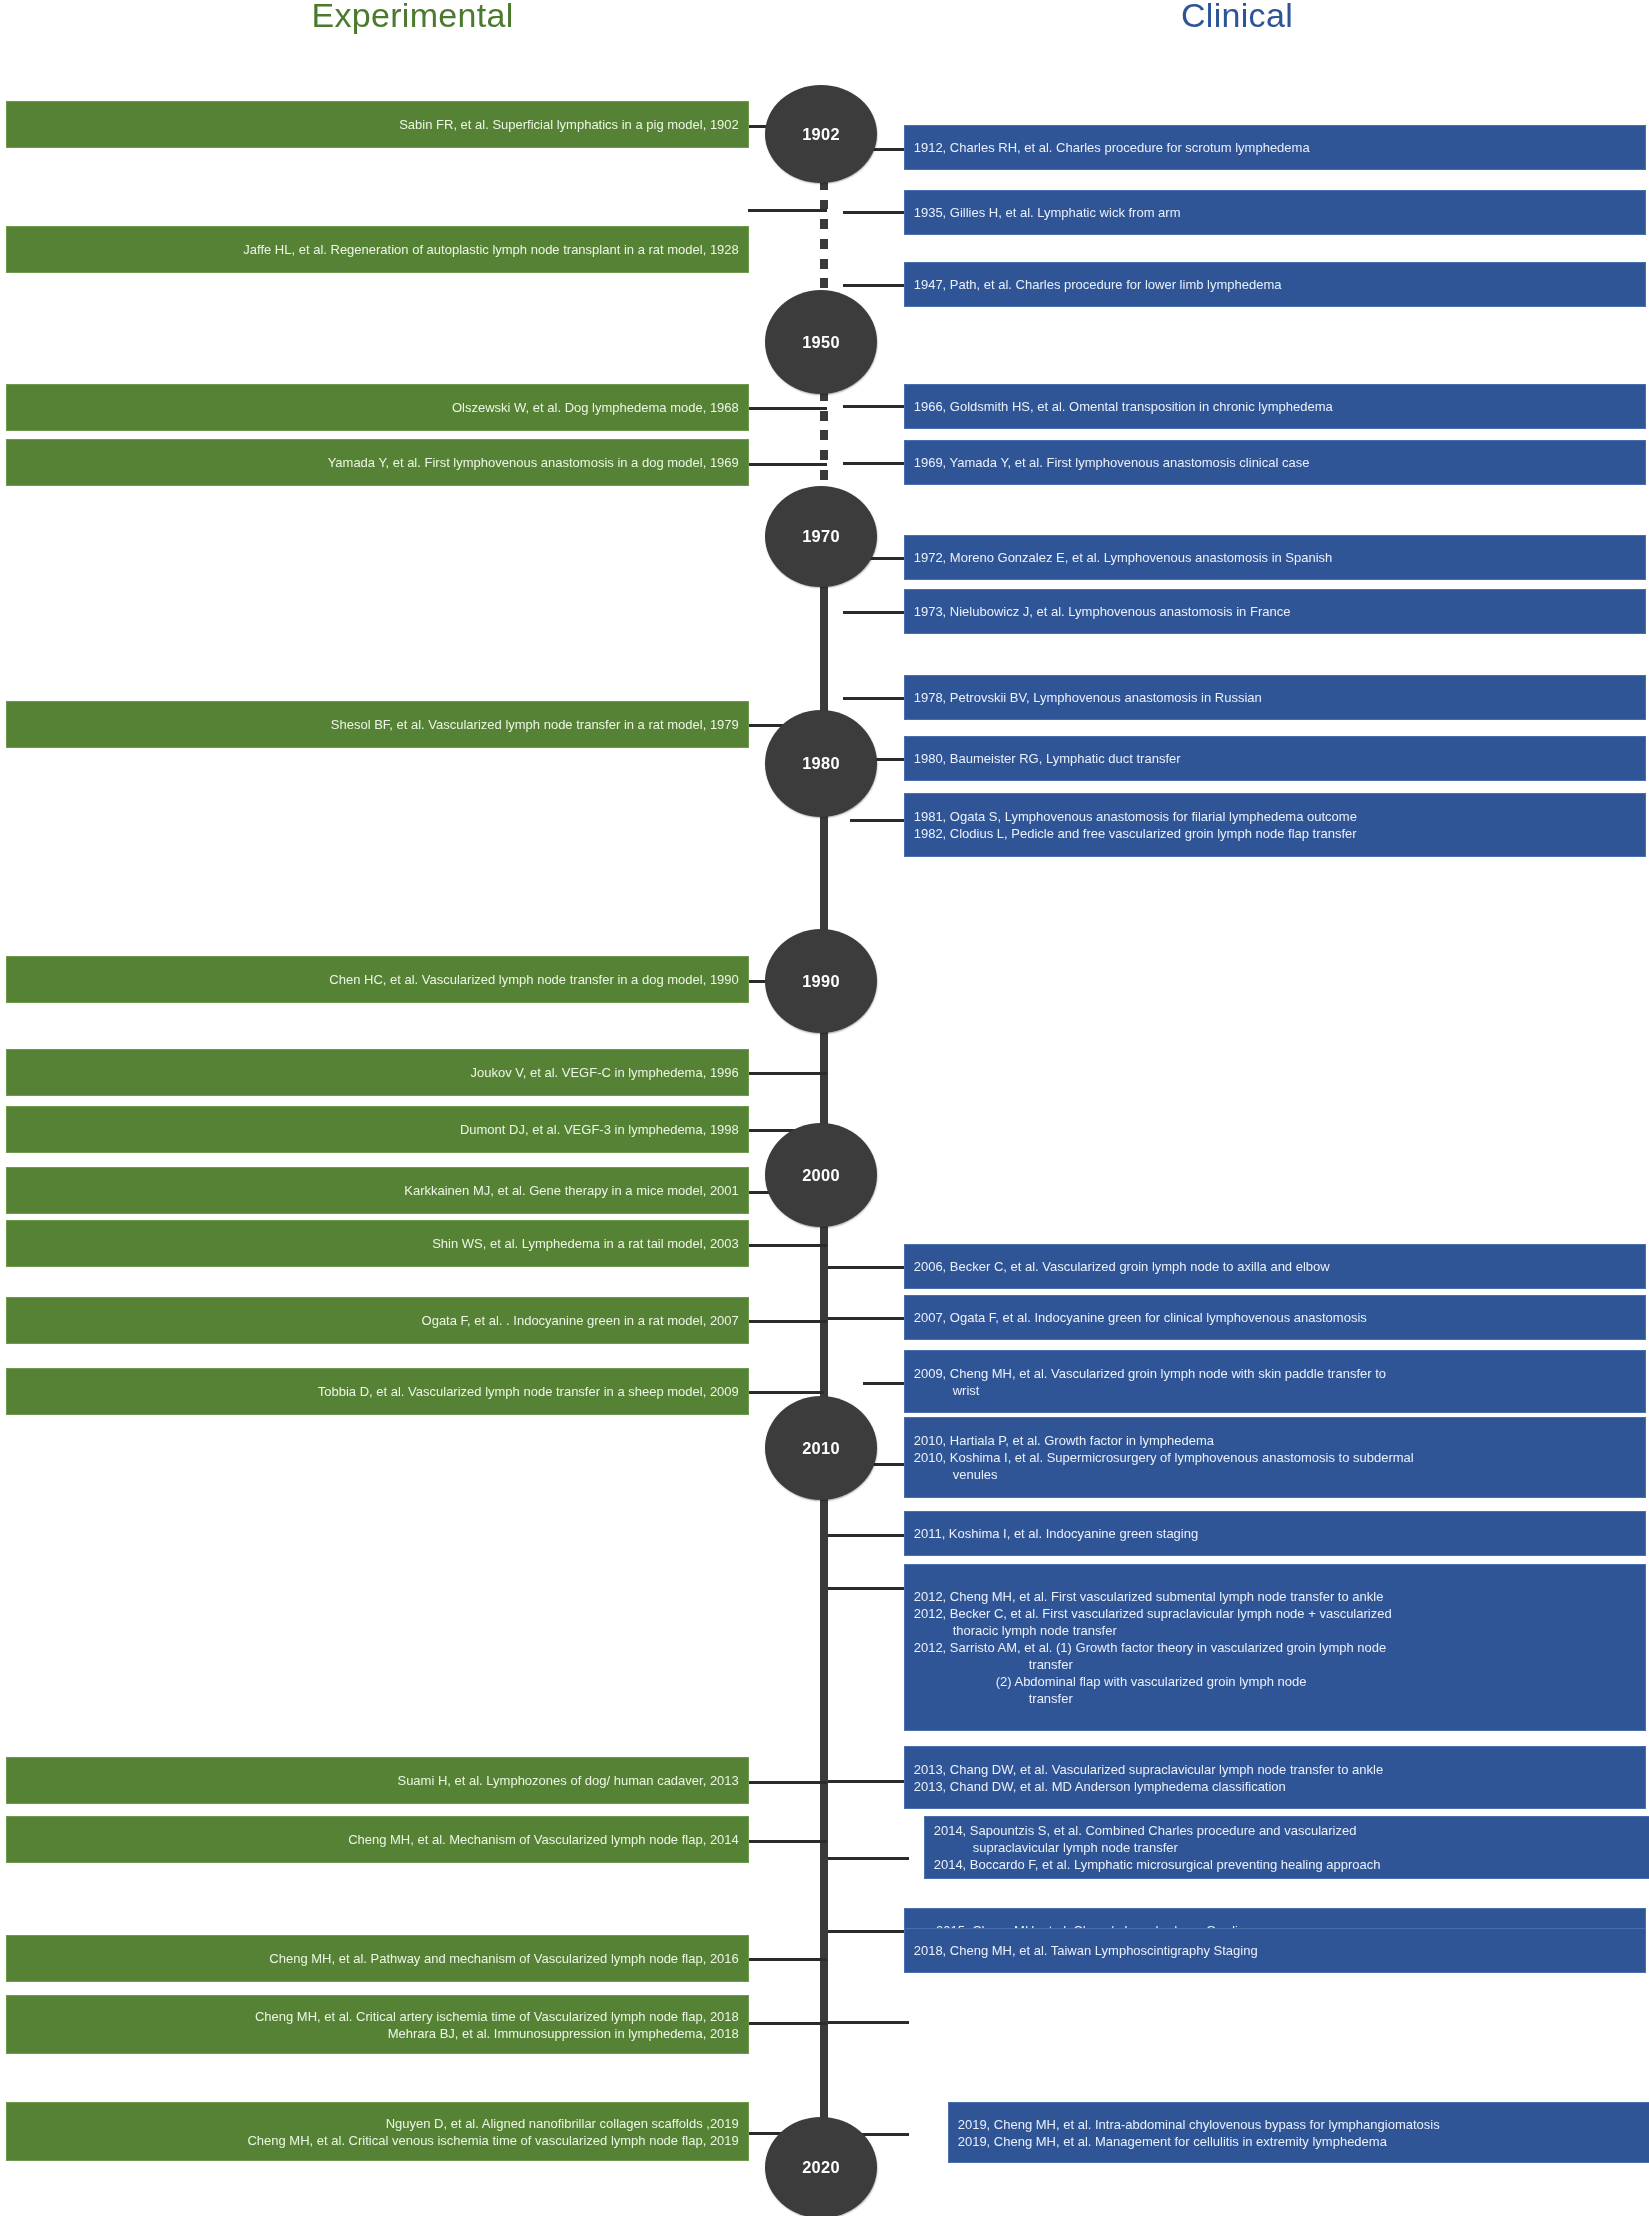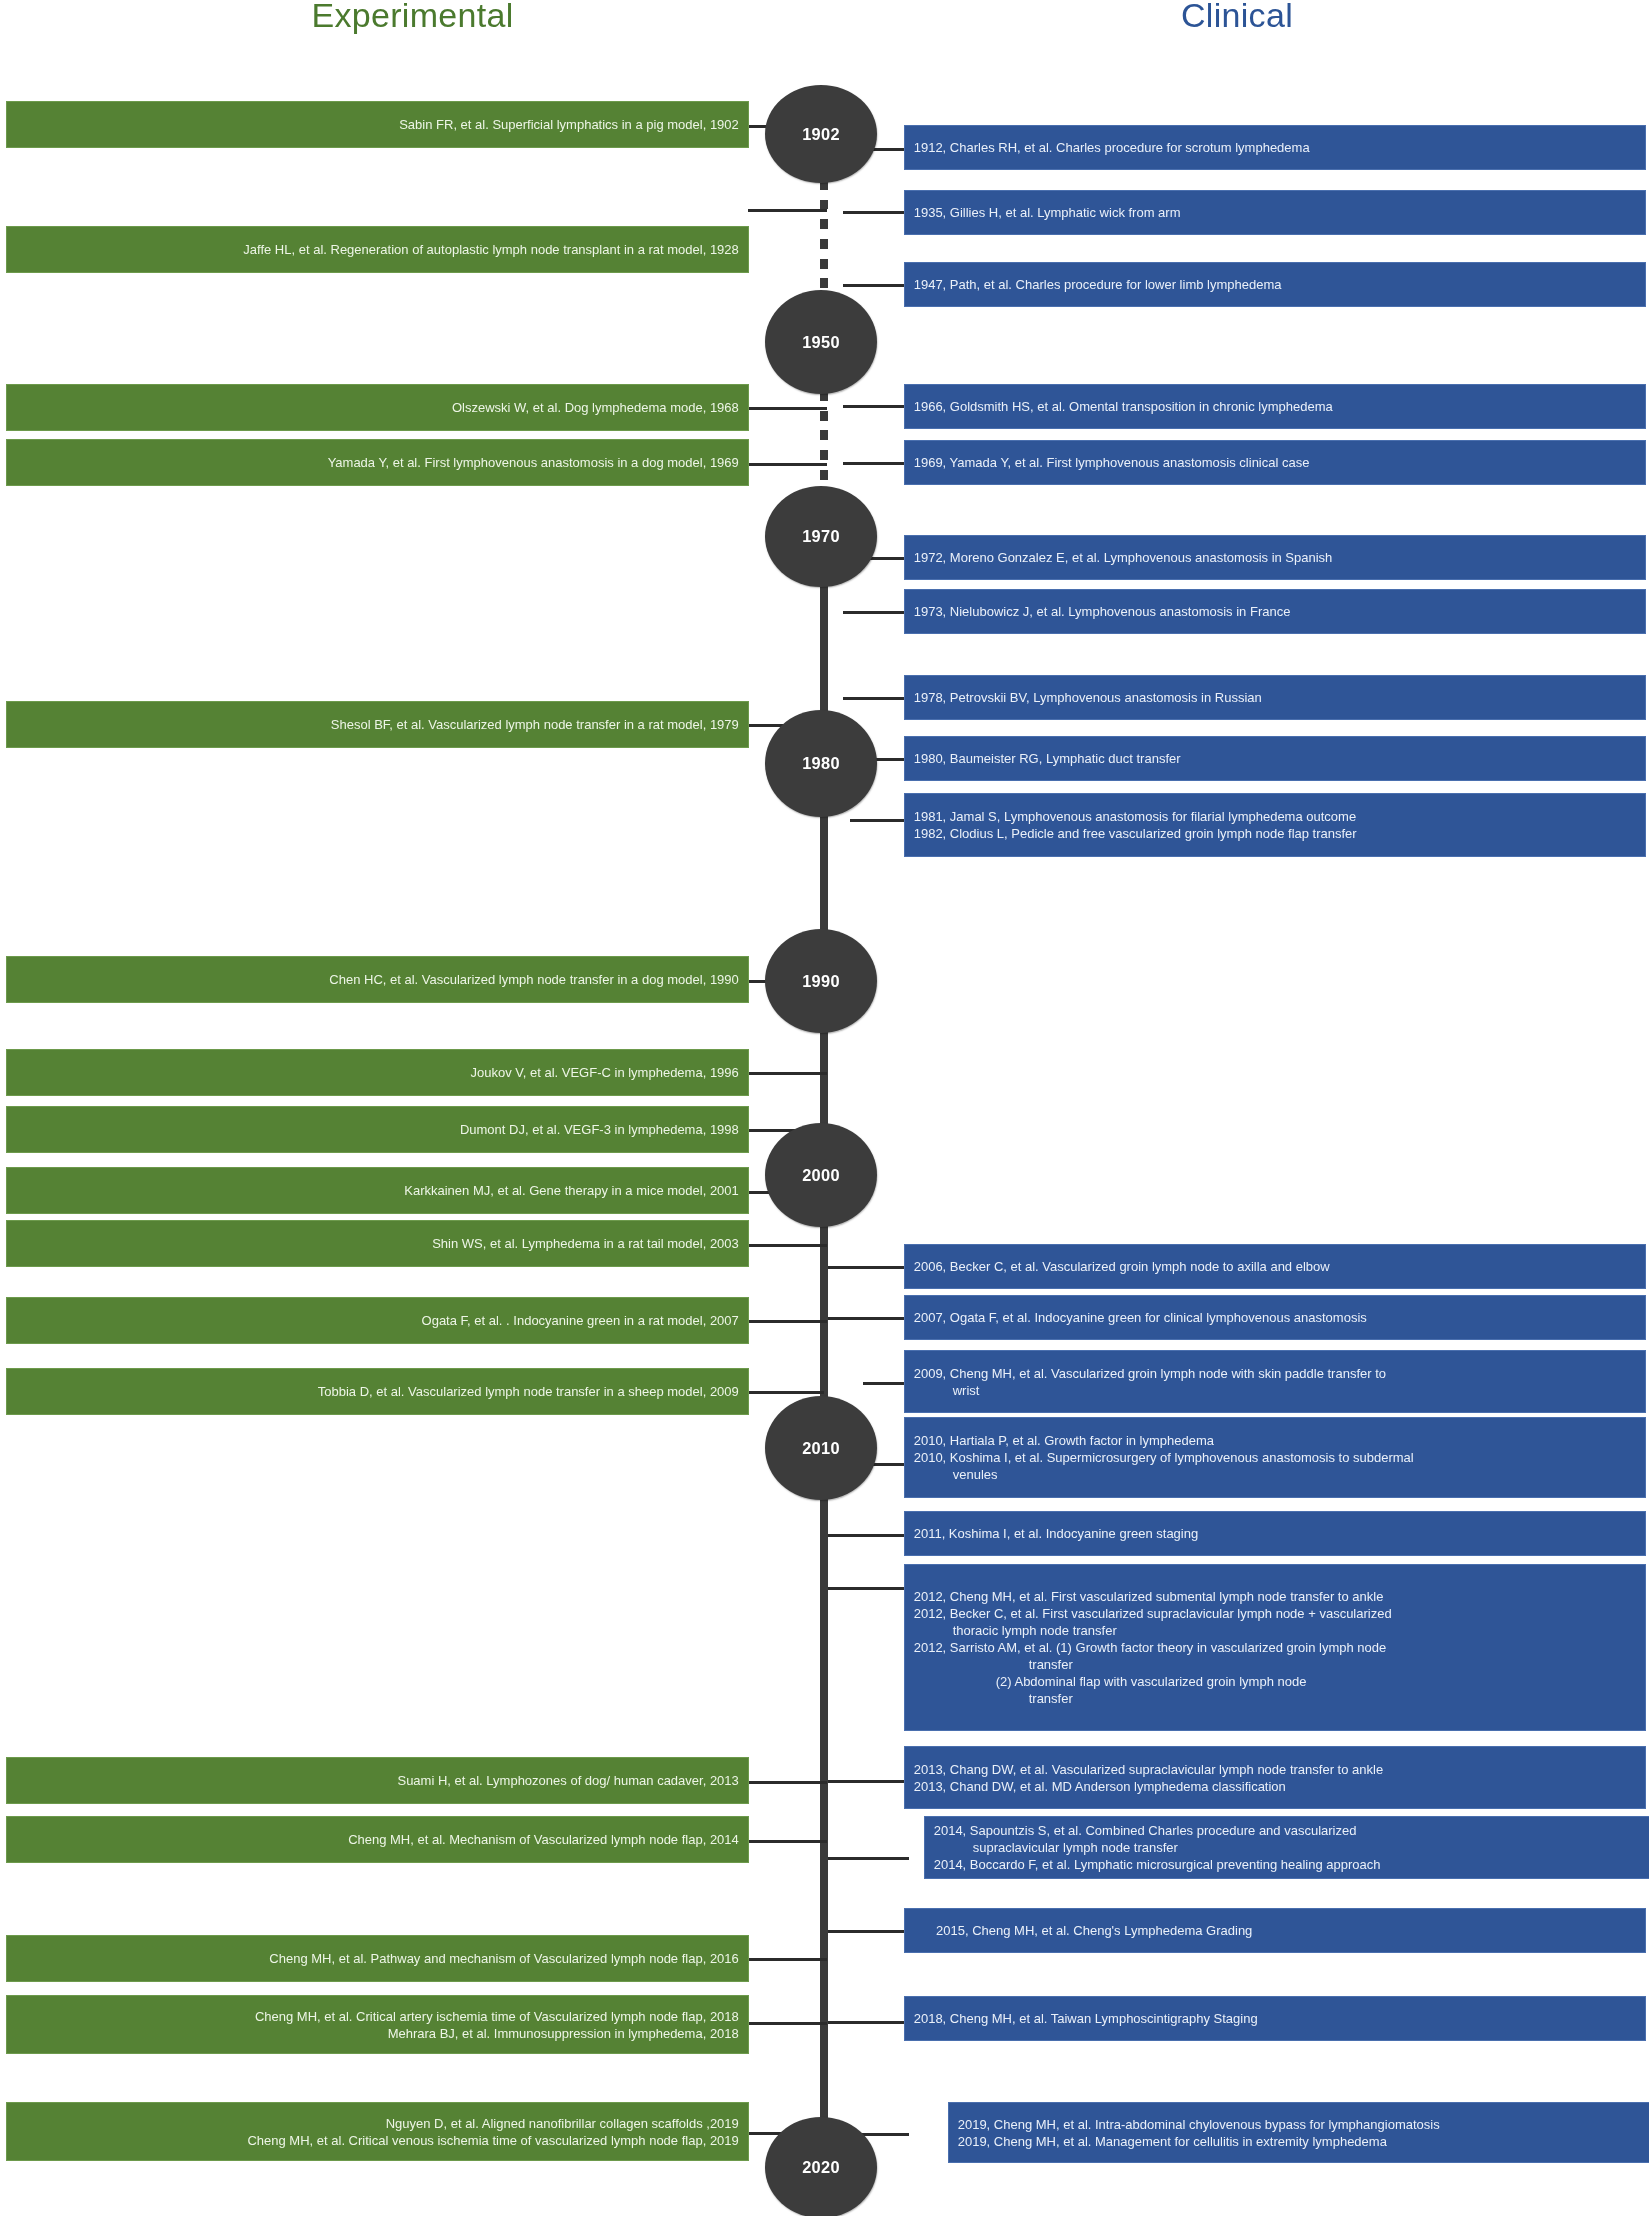--- a/index.html
+++ b/index.html
@@ -225,21 +225,21 @@
 
   <div class="box blue" style="left:904px;top:675px;width:742px;height:45px;">
     <span class="ln">1978, Petrovskii BV, Lymphovenous anastomosis in Russian</span>
     </div>
 
   <div class="box blue" style="left:904px;top:736px;width:742px;height:45px;">
     <span class="ln">1980, Baumeister RG, Lymphatic duct transfer</span>
     </div>
 
   <div class="box blue" style="left:904px;top:793px;width:742px;height:64px;">
-    <span class="ln">1981, Jamal S, Lymphovenous anastomosis for filarial lymphedema outcome</span>
+    <span class="ln">1981, Ogata S, Lymphovenous anastomosis for filarial lymphedema outcome</span>
     <span class="ln">1982, Clodius L, Pedicle and free vascularized groin lymph node flap transfer</span>
     </div>
 
   <div class="box blue" style="left:904px;top:1244px;width:742px;height:45px;">
     <span class="ln">2006, Becker C, et al. Vascularized groin lymph node to axilla and elbow</span>
     </div>
 
   <div class="box blue" style="left:904px;top:1295px;width:742px;height:45px;">
     <span class="ln">2007, Ogata F, et al. Indocyanine green for clinical lymphovenous anastomosis</span>
     </div>
@@ -277,21 +277,21 @@
   <div class="box blue" style="left:904px;top:1816px;width:742px;height:63px;margin-left:20px;">
     <span class="ln">2014, Sapountzis S, et al. Combined Charles procedure and vascularized</span>
     <span class="ln ind1">supraclavicular lymph node transfer</span>
     <span class="ln">2014, Boccardo F, et al. Lymphatic microsurgical preventing healing approach</span>
     </div>
 
   <div class="box blue" style="left:904px;top:1908px;width:742px;height:45px;padding-left:31px;">
     <span class="ln">2015, Cheng MH, et al. Cheng's Lymphedema Grading</span>
     </div>
 
-  <div class="box blue" style="left:904px;top:1996px;width:742px;height:45px;">
+  <div class="box blue" style="left:904px;top:1928px;width:742px;height:45px;">
     <span class="ln">2018, Cheng MH, et al. Taiwan Lymphoscintigraphy Staging</span>
     </div>
 
   <div class="box blue" style="left:904px;top:2102px;width:742px;height:61px;margin-left:44px;">
     <span class="ln">2019, Cheng MH, et al. Intra-abdominal chylovenous bypass for lymphangiomatosis</span>
     <span class="ln">2019, Cheng MH, et al. Management for cellulitis in extremity  lymphedema</span>
     </div>
 
 </div>
 

